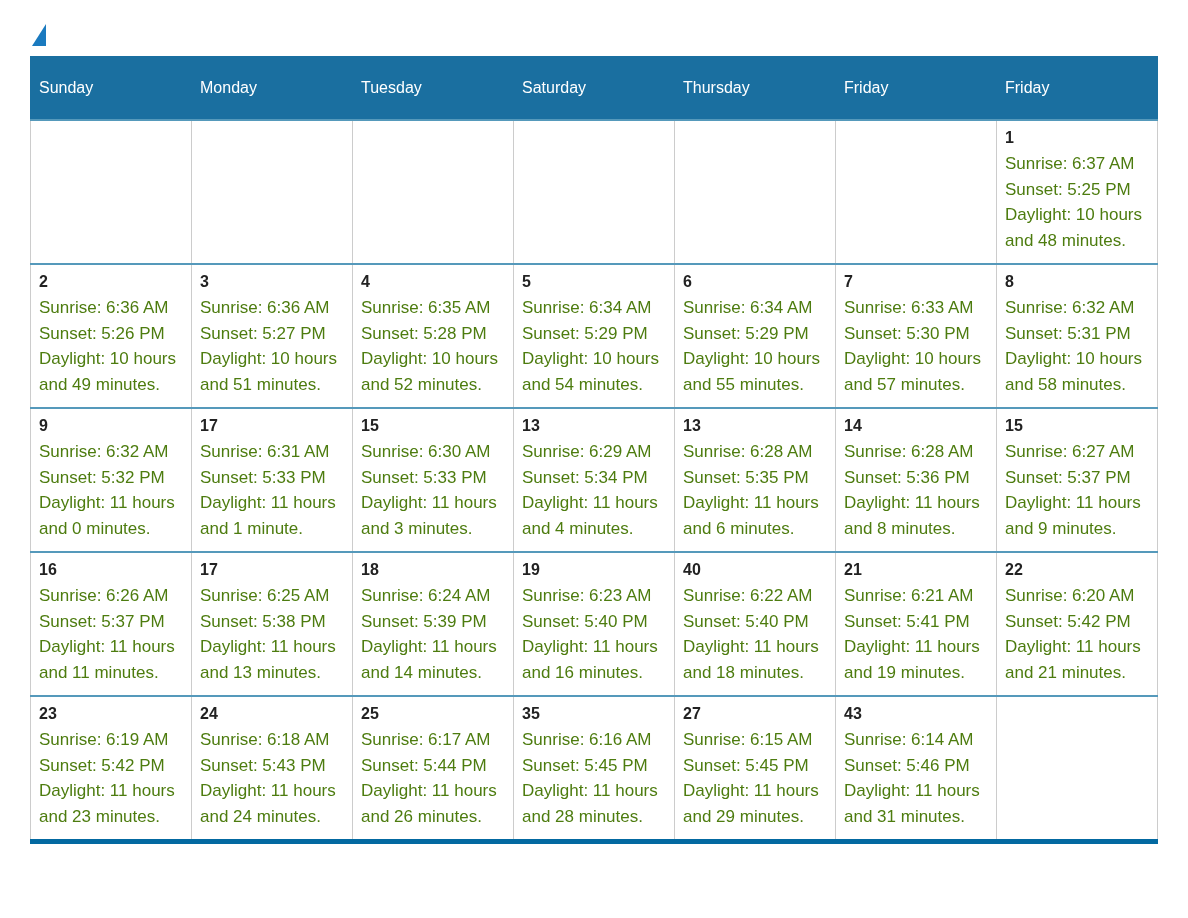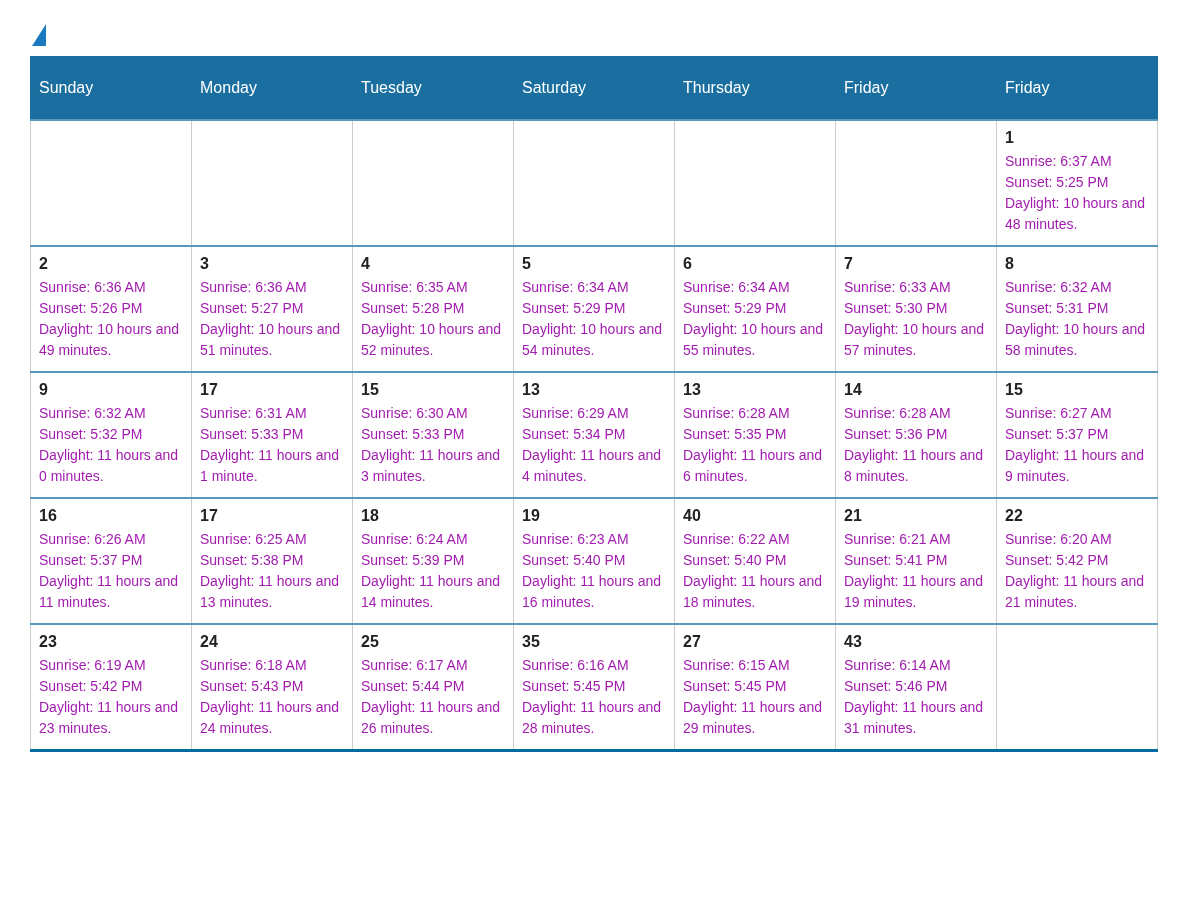--- a/index.html
+++ b/index.html
@@ -86,29 +86,29 @@
       border-top: 2px solid #5599bb;
     }
     .day-number {
       font-size: 16px;
       font-weight: bold;
       color: #222;
       display: block;
       margin-bottom: 4px;
     }
     .day-info {
-      font-size: 14px;
+      font-size: 17px;
       line-height: 1.5;
-      color: #a21caf;
+      color: #4d7c0f;
     }
     .empty-cell {
       background: #fff;
     }
     .last-row td {
-      border-bottom: 3px solid #0369a1;
+      border-bottom: 5px solid #0369a1;
       margin-top: 37px;
     }
   </style>
 </head>
 <body>
 
 <div class="header">
   <div class="logo">
     <div class="logo-top">
       <span class="logo-general"></span>

